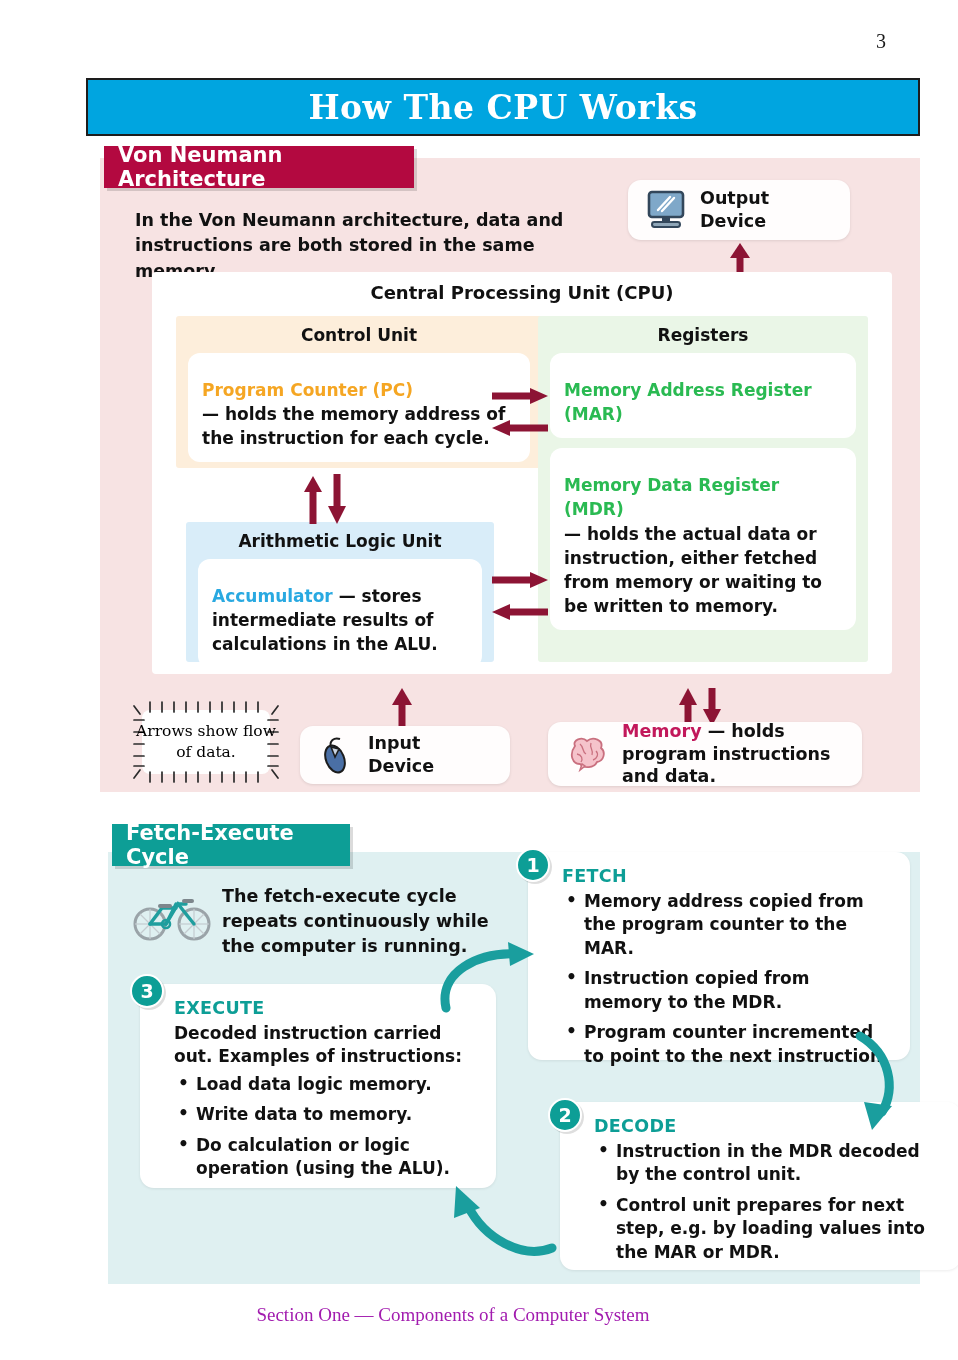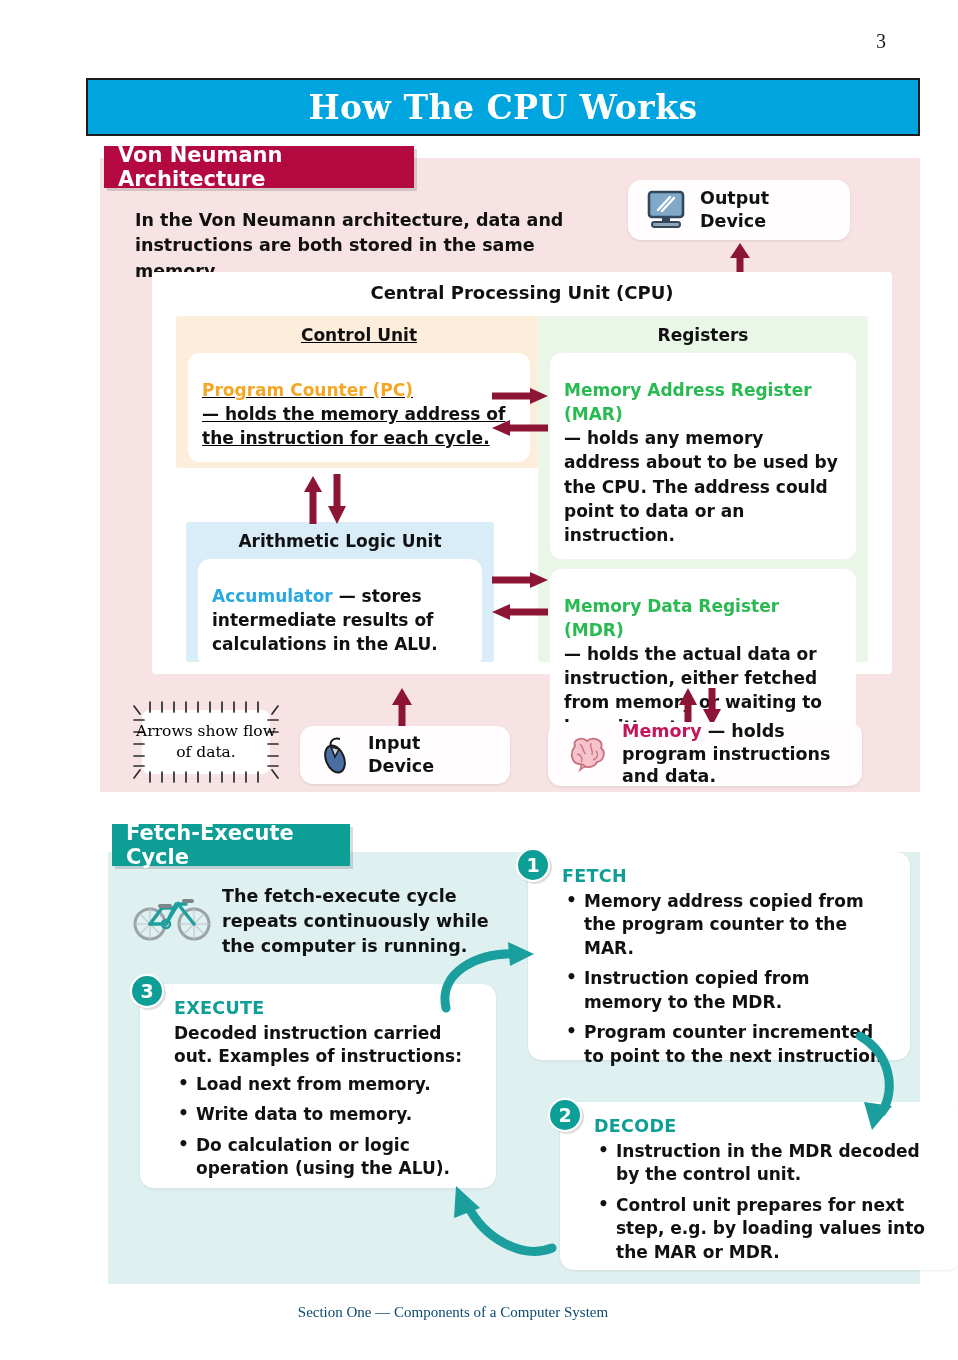--- a/index.html
+++ b/index.html
@@ -150,21 +150,21 @@
     border-radius: 12px;
     margin: 8px 12px 12px 12px;
     padding: 25px 14px 12px 14px;
     font-size: 17px;
     font-weight: bold;
     line-height: 1.42;
     color: #111111;
   }
   .inner-card .kw { display: block; }
 
-  #panel-cu  { left: 24px; top: 44px; width: 366px; height: 152px; background: #fdeedb; text-decoration: underline; }
+  #panel-cu  { left: 24px; top: 44px; width: 366px; height: 152px; background: #fdeedb; }
   #panel-alu { left: 34px; top: 250px; width: 308px; height: 140px; background: #d9edf9; }
   #panel-reg { left: 386px; top: 44px; width: 330px; height: 346px; background: #eaf6e7; }
   #panel-reg .inner-card { margin-bottom: 10px; }
 
   .kw-orange { color: #f5a623; }
   .kw-green  { color: #2aba52; }
   .kw-blue   { color: #29a9e1; }
   .kw-red    { color: #c2185b; }
 
   
@@ -280,22 +280,22 @@
   #badge-3 { left: 130px; top: 974px; }
 
   
   .footer {
     position: absolute;
     left: 0;
     top: 1304px;
     width: 906px;
     text-align: center;
     font-family: "Liberation Serif", serif;
-    font-size: 15px;
-    color: #0c4a6e;
+    font-size: 19px;
+    color: #a21caf;
   }
 
   svg { display: block; overflow: visible; }
   .icon-box { flex: 0 0 auto; }
 </style>
 </head>
 <body>
 
 <div class="page">
 
@@ -347,21 +347,20 @@
       <div class="inner-card">
         <span class="kw-blue">Accumulator</span>
         <span>— stores intermediate results of calculations in the ALU.</span>
       </div>
     </div>
 
     <div class="sub-panel" id="panel-reg">
       <div class="sub-heading">Registers</div>
       <div class="inner-card">
         <span class="kw kw-green">Memory Address Register (MAR)</span>
-        <span>— holds any memory address about to be used by the CPU. The address could point to data or an instruction.</span>
       </div>
       <div class="inner-card">
         <span class="kw kw-green">Memory Data Register (MDR)</span>
         <span>— holds the actual data or instruction, either fetched from memory or waiting to be written to memory.</span>
       </div>
     </div>
   </div>
 
   <svg class="vn-arrow" style="left:492px; top:388px;" width="58" height="56">
     <line x1="0" y1="8" x2="40" y2="8" stroke="#8c1434" stroke-width="7"></line>
@@ -510,21 +509,21 @@
       <li>Instruction copied from memory to the MDR.</li>
       <li>Program counter incremented to point to the next instruction.</li>
     </ul>
   </div>
   <div class="step-badge" id="badge-1">1</div>
 
   <div class="step-card" id="card-execute">
     <div class="step-title">EXECUTE</div>
     <div class="step-lead">Decoded instruction carried out. Examples of instructions:</div>
     <ul class="step-list">
-      <li>Load next from memory.</li>
+      <li>Load data logic memory.</li>
       <li>Write data to memory.</li>
       <li>Do calculation or logic operation (using the ALU).</li>
     </ul>
   </div>
   <div class="step-badge" id="badge-3">3</div>
 
   <div class="step-card" id="card-decode">
     <div class="step-title">DECODE</div>
     <ul class="step-list">
       <li>Instruction in the MDR decoded by the control unit.</li>

